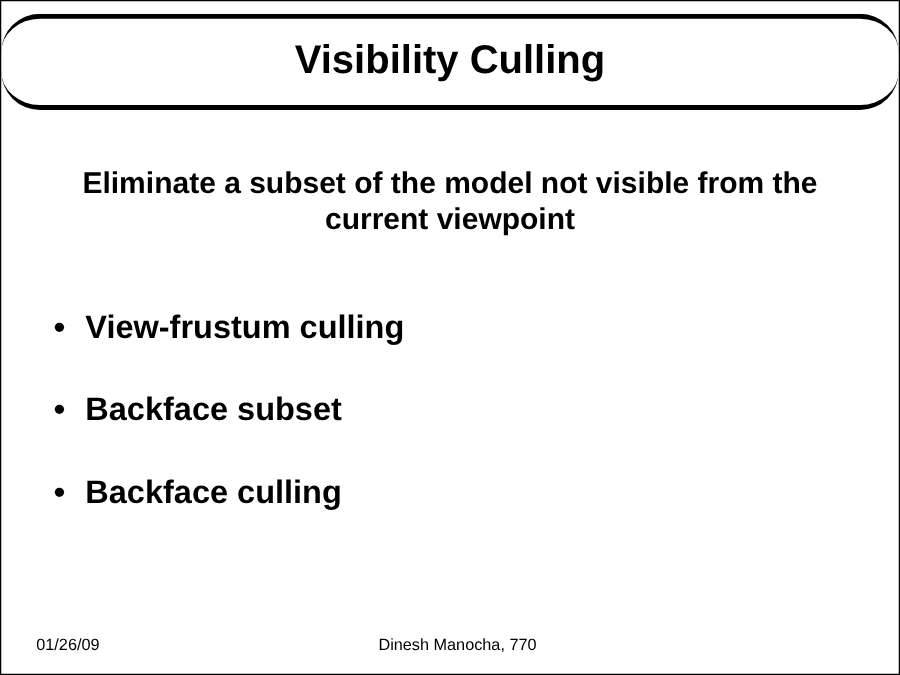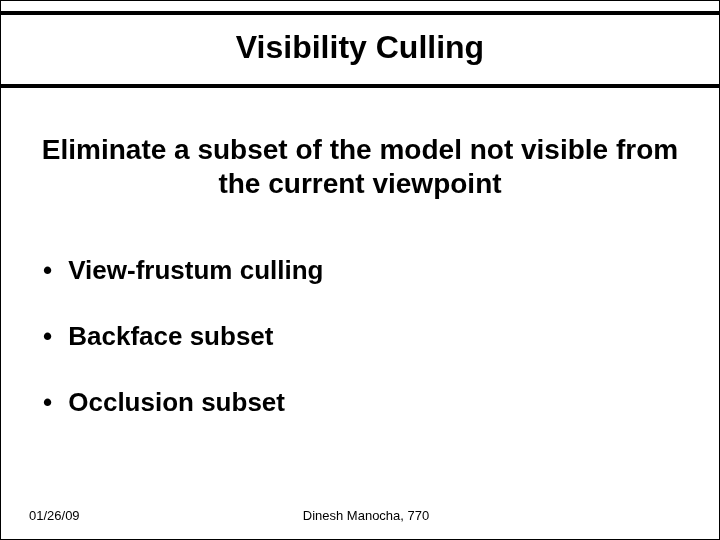--- a/index.html
+++ b/index.html
@@ -10,27 +10,28 @@
     color: #000000;
     border: 1px solid #000;
     position: relative;
   }
   .title-wrap {
     border-top: 4px solid #000;
     border-bottom: 4px solid #000;
     margin-top: 10px;
     padding: 14px 0 18px 0;
     text-align: center;
+    border-radius: 31px;
   }
   .title {
     font-size: 32px;
     font-weight: bold;
   }
   .subtitle {
-    font-size: 28px;
+    font-size: 24px;
     font-weight: bold;
     text-align: center;
     margin: 45px 38px 10px 38px;
     line-height: 1.2;
   }
   .bullets {
     margin-top: 55px;
     padding-left: 42px;
   }
   .bullet-item {
@@ -76,20 +77,20 @@
   <div class="bullet-item">
     <span class="bullet-dot">•</span>
     <span>View-frustum culling</span>
   </div>
   <div class="bullet-item">
     <span class="bullet-dot">•</span>
     <span>Backface subset</span>
   </div>
   <div class="bullet-item">
     <span class="bullet-dot">•</span>
-    <span>Occlusion subset</span>
+    <span>Backface culling</span>
   </div>
 </div>
 
 <div class="footer">
   <span class="footer-date">01/26/09</span>
   <span class="footer-author">Dinesh Manocha, 770</span>
 </div>
 
 </body></html>

